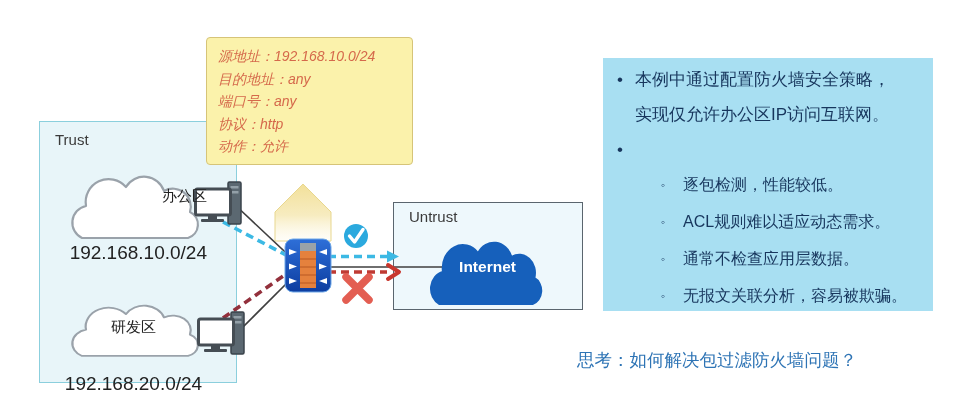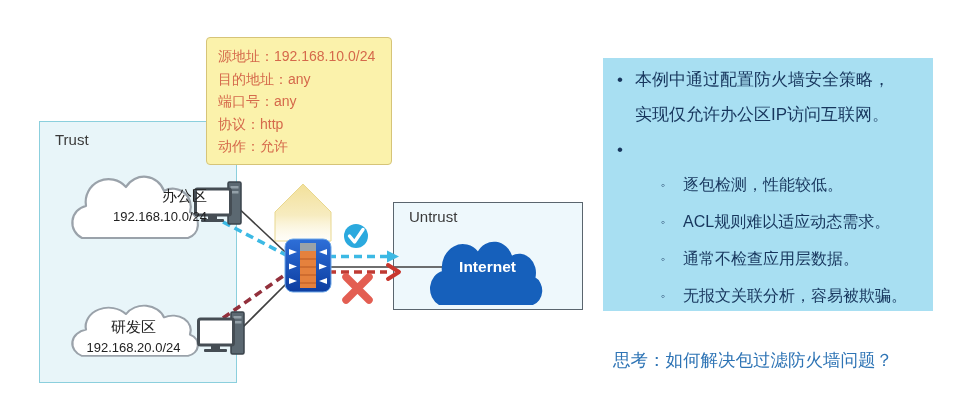--- a/index.html
+++ b/index.html
@@ -38,42 +38,42 @@
   .check-c{fill:var(--check-fill);}
   .check-m{stroke:#ffffff;stroke-width:3.4;fill:none;stroke-linecap:round;stroke-linejoin:round;}
   .xmark{stroke:var(--cross-red);stroke-width:7.5;stroke-linecap:round;fill:none;opacity:.95;}
   .house{fill:url(#gHouse);stroke:#e8d78f;stroke-width:1;}
   .pc-tower{fill:#5b6871;stroke:#3a434b;stroke-width:1.5;}
   .pc-det{fill:#93a0a8;}
   .pc-mon{fill:#ffffff;stroke:#454d54;stroke-width:3;}
   .pc-dark{fill:#454d54;}
   .cloud-text{position:absolute;z-index:3;text-align:center;color:#222;white-space:nowrap;}
   .cloud-text .nm{font-size:15px;line-height:21px;}
-  .cloud-text .ip{font-size:13px;line-height:21px;}
+  .cloud-text .ip{font-size:19px;line-height:21px;margin-top:36px;}
   .office-text{left:60px;top:185px;width:147px;text-align:right;}
   .rnd-text{left:60px;top:316px;width:147px;}
   .internet-label{position:absolute;left:424px;top:258px;width:127px;text-align:center;
     color:#fff;font-weight:bold;font-size:15.5px;z-index:3;}
   .note{
-    position:absolute;left:206px;top:37px;width:186px;height:128px;
+    position:absolute;left:206px;top:37px;width:207px;height:128px;
     background:var(--note-bg);border:1px solid var(--note-border);border-radius:4px;
     box-sizing:border-box;padding:7px 11px;z-index:4;
-    color:var(--note-text);font-size:14px;line-height:22.6px;white-space:nowrap;
+    color:var(--note-text);font-size:14px;line-height:22.6px;white-space:nowrap;font-style:italic;
   }
   .panel{
     position:absolute;left:603px;top:58px;width:330px;height:253px;
     background:var(--panel-bg);color:var(--panel-text);
     box-sizing:border-box;padding:10px 8px 0 14px;z-index:1;font-size:17px;
   }
   .prow{display:flex;line-height:24px;margin-bottom:11px;white-space:nowrap;}
   .prow .m{flex:none;width:18px;}
   .prow.sub{font-size:16px;padding-left:44px;margin-bottom:13px;}
   .prow.sub .m{width:22px;font-size:12px;}
   .thinking{
-    position:absolute;left:613px;top:348px;z-index:1;
+    position:absolute;left:577px;top:348px;z-index:1;
     color:var(--thinking-text);font-size:17.5px;font-weight:500;white-space:nowrap;
   }
 </style>
 </head>
 <body>
 
 <div class="stage">
 
   <div class="trust-box"></div>
   <div class="untrust-box"></div>

